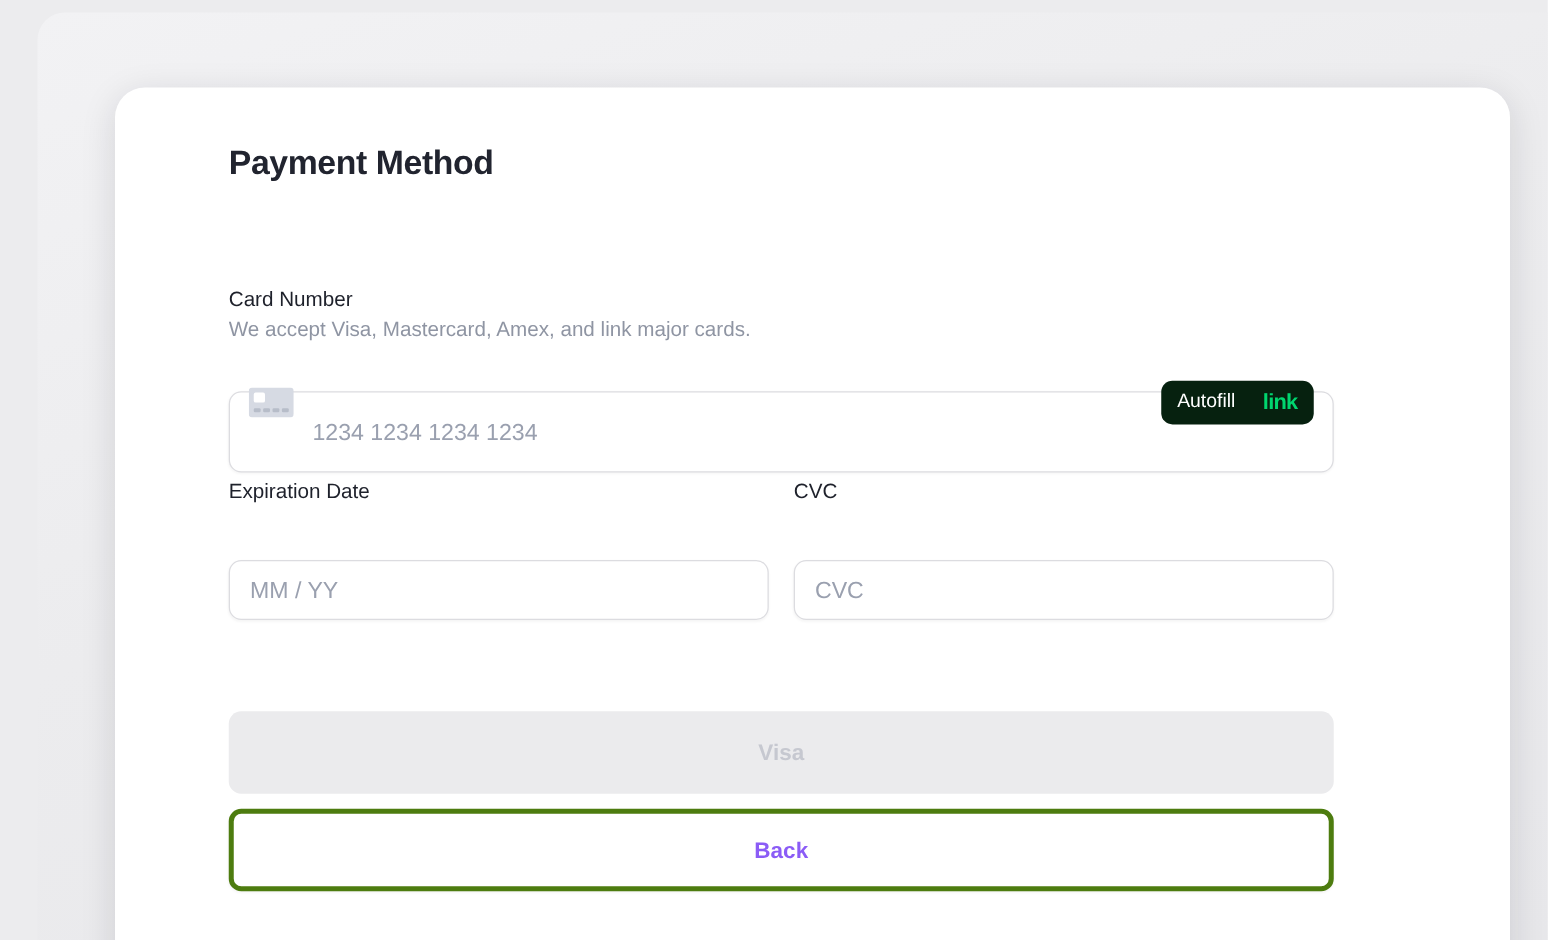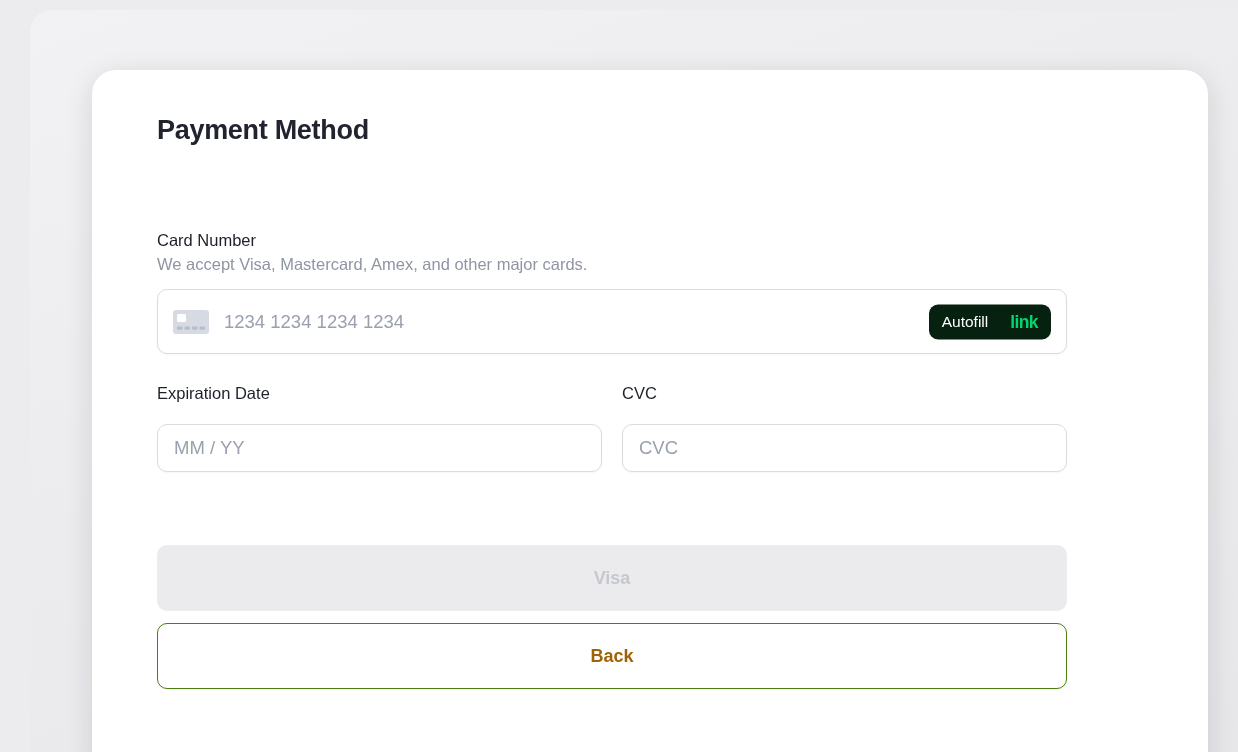--- a/index.html
+++ b/index.html
@@ -18,21 +18,21 @@
   }
   .card {
     position: absolute;
     left: 62px; top: 60px;
     width: 1116px; height: 740px;
     background: #ffffff;
     border-radius: 24px;
     box-shadow: 0 6px 28px rgba(20, 22, 35, 0.13);
   }
   .content {
-    padding: 43px 141px 0 65px;
+    padding: 43px 141px 0 91px;
   }
   h1.page-title {
     font-size: 27px;
     line-height: 34px;
     font-weight: 700;
     letter-spacing: -0.3px;
     color: #21242f;
     margin-bottom: 81px;
   }
   .label-row {
@@ -62,20 +62,21 @@
     height: 100%;
     border: 1px solid #dcdce0;
     border-radius: 10px;
     background: #ffffff;
     font-family: "Liberation Sans", "DejaVu Sans", sans-serif;
     font-size: 18.5px;
     color: #30313d;
     padding: 0 16px;
     outline: none;
     box-shadow: 0 1px 2px rgba(20, 22, 35, 0.04);
+    margin-top: 24px;
   }
   .text-input::placeholder {
     color: #9aa0af;
     opacity: 1;
   }
   #card-number-input { padding-left: 66px; padding-right: 160px; }
   .card-icon {
     position: absolute;
     left: 16px; top: 50%;
     transform: translateY(-50%);
@@ -129,38 +130,38 @@
   }
   .btn-save {
     background: #ebebed;
     border: none;
     color: #c6c8d0;
     margin-bottom: 12px;
     cursor: default;
   }
   .btn-back {
     background: #ffffff;
-    border: 1px solid #4d7c0f;
-    color: #a16207;
+    border: 4px solid #4d7c0f;
+    color: #8b5cf6;
     cursor: pointer;
     box-shadow: 0 1px 2px rgba(20, 22, 35, 0.04);
   }
 </style>
 </head>
 <body>
 
 <div class="backdrop">
   <div class="card">
     <div class="content">
 
       <h1 class="page-title">Payment Method</h1>
 
       <div class="label-row">
         <span class="field-label">Card Number</span>
-        <span class="helper-text">We accept Visa, Mastercard, Amex, and other major cards.</span>
+        <span class="helper-text">We accept Visa, Mastercard, Amex, and link major cards.</span>
       </div>
 
       <div class="card-input-wrap">
         <svg class="card-icon" viewBox="0 0 36 24" aria-hidden="true">
           <rect x="0" y="0" width="36" height="24" rx="3" fill="#d6dae3"></rect>
           <rect x="4" y="4" width="9" height="8" rx="1.5" fill="#ffffff"></rect>
           <rect x="4" y="16.5" width="5.5" height="3.2" rx="1" fill="#b7bdc9"></rect>
           <rect x="11.5" y="16.5" width="5.5" height="3.2" rx="1" fill="#b7bdc9"></rect>
           <rect x="19" y="16.5" width="5.5" height="3.2" rx="1" fill="#b7bdc9"></rect>
           <rect x="26.5" y="16.5" width="5.5" height="3.2" rx="1" fill="#b7bdc9"></rect>

